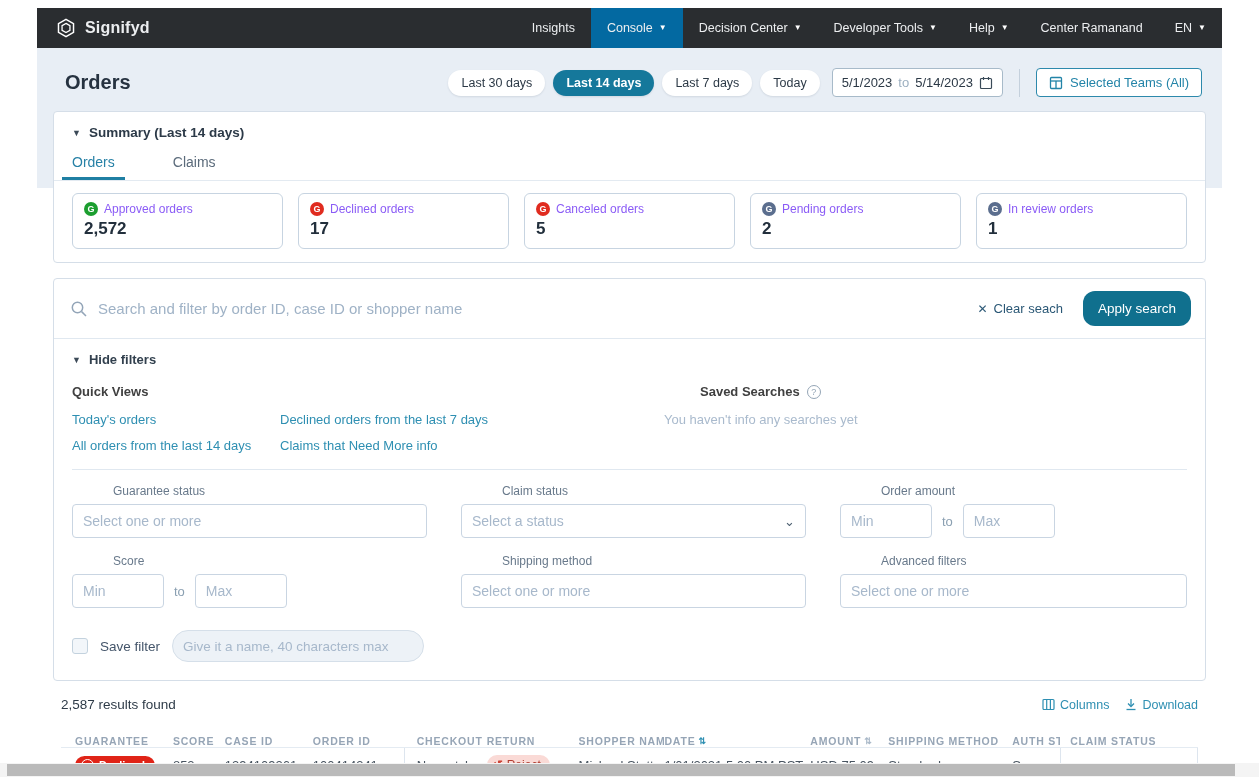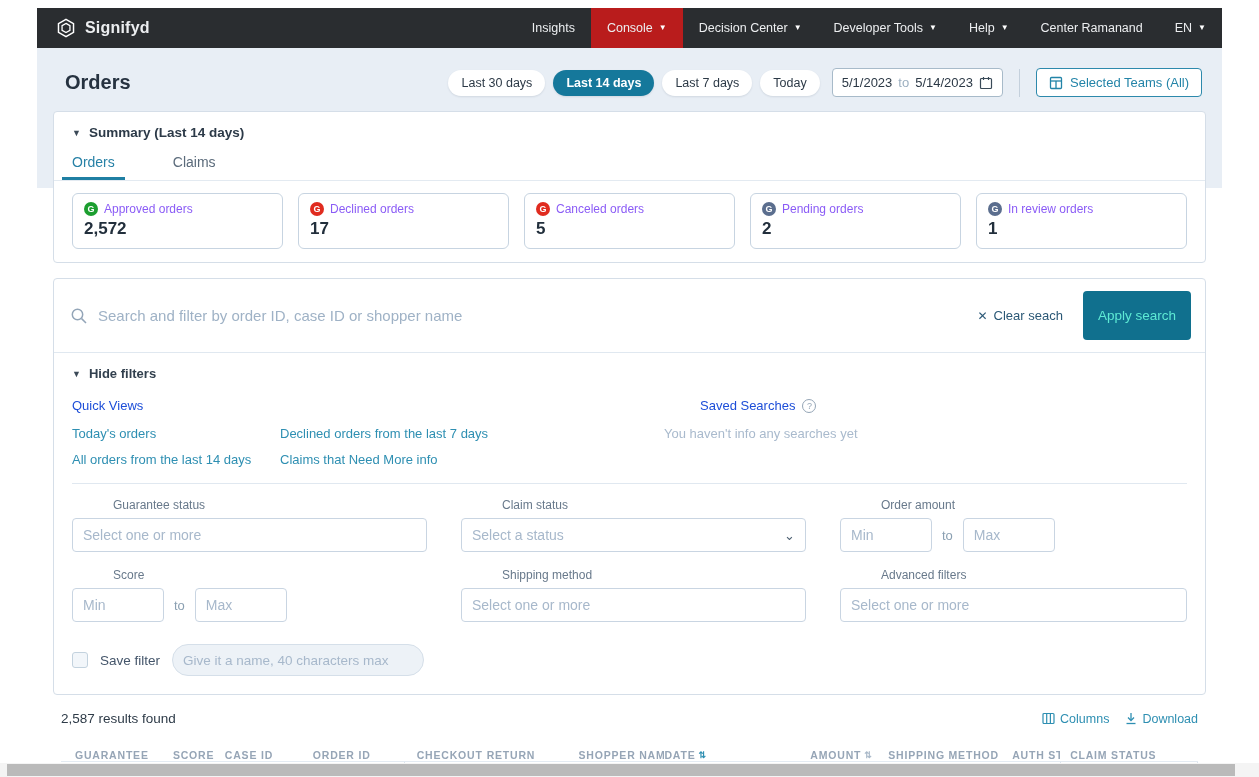--- a/index.html
+++ b/index.html
@@ -10,21 +10,21 @@
   .page { position:absolute; left:37px; top:8px; width:1185px; height:769px;
     background:linear-gradient(to bottom,#e8eef5 0,#e8eef5 180px,#ffffff 180px); }
 
   
   .topnav { height:40px; background:#2a2d30; display:flex; align-items:stretch; color:#eceef0; }
   .brand { display:flex; align-items:center; gap:8px; padding:0 18px; cursor:pointer; }
   .brand svg { display:block; }
   .brand-name { font-size:16px; font-weight:700; letter-spacing:.2px; }
   .nav-items { margin-left:auto; display:flex; align-items:stretch; }
   .nav-item { display:flex; align-items:center; gap:6px; padding:0 16px; font-size:12.5px; cursor:pointer; white-space:nowrap; }
-  .nav-item.active { background:#b91c1c; }
+  .nav-item.active { background:#0369a1; }
   .caret { font-size:8px; color:#fff; line-height:1; }
 
   
   .page-header { display:flex; align-items:center; padding:20px 20px 14px 28px; }
   .page-title { font-size:20px; font-weight:700; color:#263240; }
   .header-controls { margin-left:auto; display:flex; align-items:center; gap:8px; }
   .pill { background:#fff; color:#2c3946; border-radius:15px; padding:6px 13px; font-size:12.5px;
     box-shadow:0 1px 2px rgba(40,60,80,.12); cursor:pointer; white-space:nowrap; }
   .pill.selected { background:#15789b; color:#fff; font-weight:700; }
   .date-range { display:flex; align-items:center; gap:6px; background:#fff; border:1px solid #a7bac9;
@@ -52,27 +52,27 @@
   .card-label { font-size:12px; color:#8b5cf6; }
   .card-value { font-size:17px; font-weight:700; color:#222f3c; margin-top:3px; }
 
   
   .search-panel { margin-top:15px; }
   .search-row { display:flex; align-items:center; padding:12px 14px 12px 16px; gap:10px; }
   .search-input { flex:1; border:none; outline:none; font-size:15px; color:#33414f;
     font-family:"Liberation Sans",sans-serif; }
   .search-input::placeholder { color:#9fb2c6; }
   .clear-btn { display:flex; align-items:center; gap:6px; color:#2b5876; font-size:13px; cursor:pointer; white-space:nowrap; margin-right:10px; }
-  .apply-btn { background:#10708e; color:#5eead4; border:none; border-radius:4px; padding:17px 15px;
+  .apply-btn { background:#10708e; color:#ffffff; border:none; border-radius:12px; padding:10px 15px;
     font-size:13.5px; cursor:pointer; font-family:"Liberation Sans",sans-serif; }
   .hrule { height:1px; background:#e0e8f0; }
   .hide-filters { display:flex; align-items:center; gap:8px; padding:13px 18px; font-size:13px; font-weight:700; color:#32404e; cursor:pointer; }
   .filters-top { display:flex; padding:4px 18px 16px; }
   .quick-views { width:592px; }
-  .qv-title, .ss-title { font-size:13px; font-weight:400; color:#1d4ed8; }
+  .qv-title, .ss-title { font-size:13px; font-weight:700; color:#404040; }
   .qv-grid { display:grid; grid-template-columns:208px auto; row-gap:11px; margin-top:13px; }
   .qv-link { font-size:13px; color:#2e8fb2; cursor:pointer; white-space:nowrap; }
   .saved-searches .ss-head { display:flex; align-items:center; gap:7px;margin-left:36px; }
   .help-icon { width:14px; height:14px; border:1px solid #94a5b6; border-radius:50%; color:#94a5b6;
     font-size:9px; display:flex; align-items:center; justify-content:center; cursor:pointer; }
   .ss-empty { margin-top:13px; font-size:13px; color:#a9bacd; }
   .filter-area { padding:14px 18px 4px; }
   .f-row { display:flex; gap:34px; margin-bottom:16px; }
   .f-col1 { width:355px; } .f-col2 { width:345px; } .f-col3 { flex:1; }
   .f-label { font-size:12px; color:#68798b; margin-bottom:6px;margin-left:41px; }

